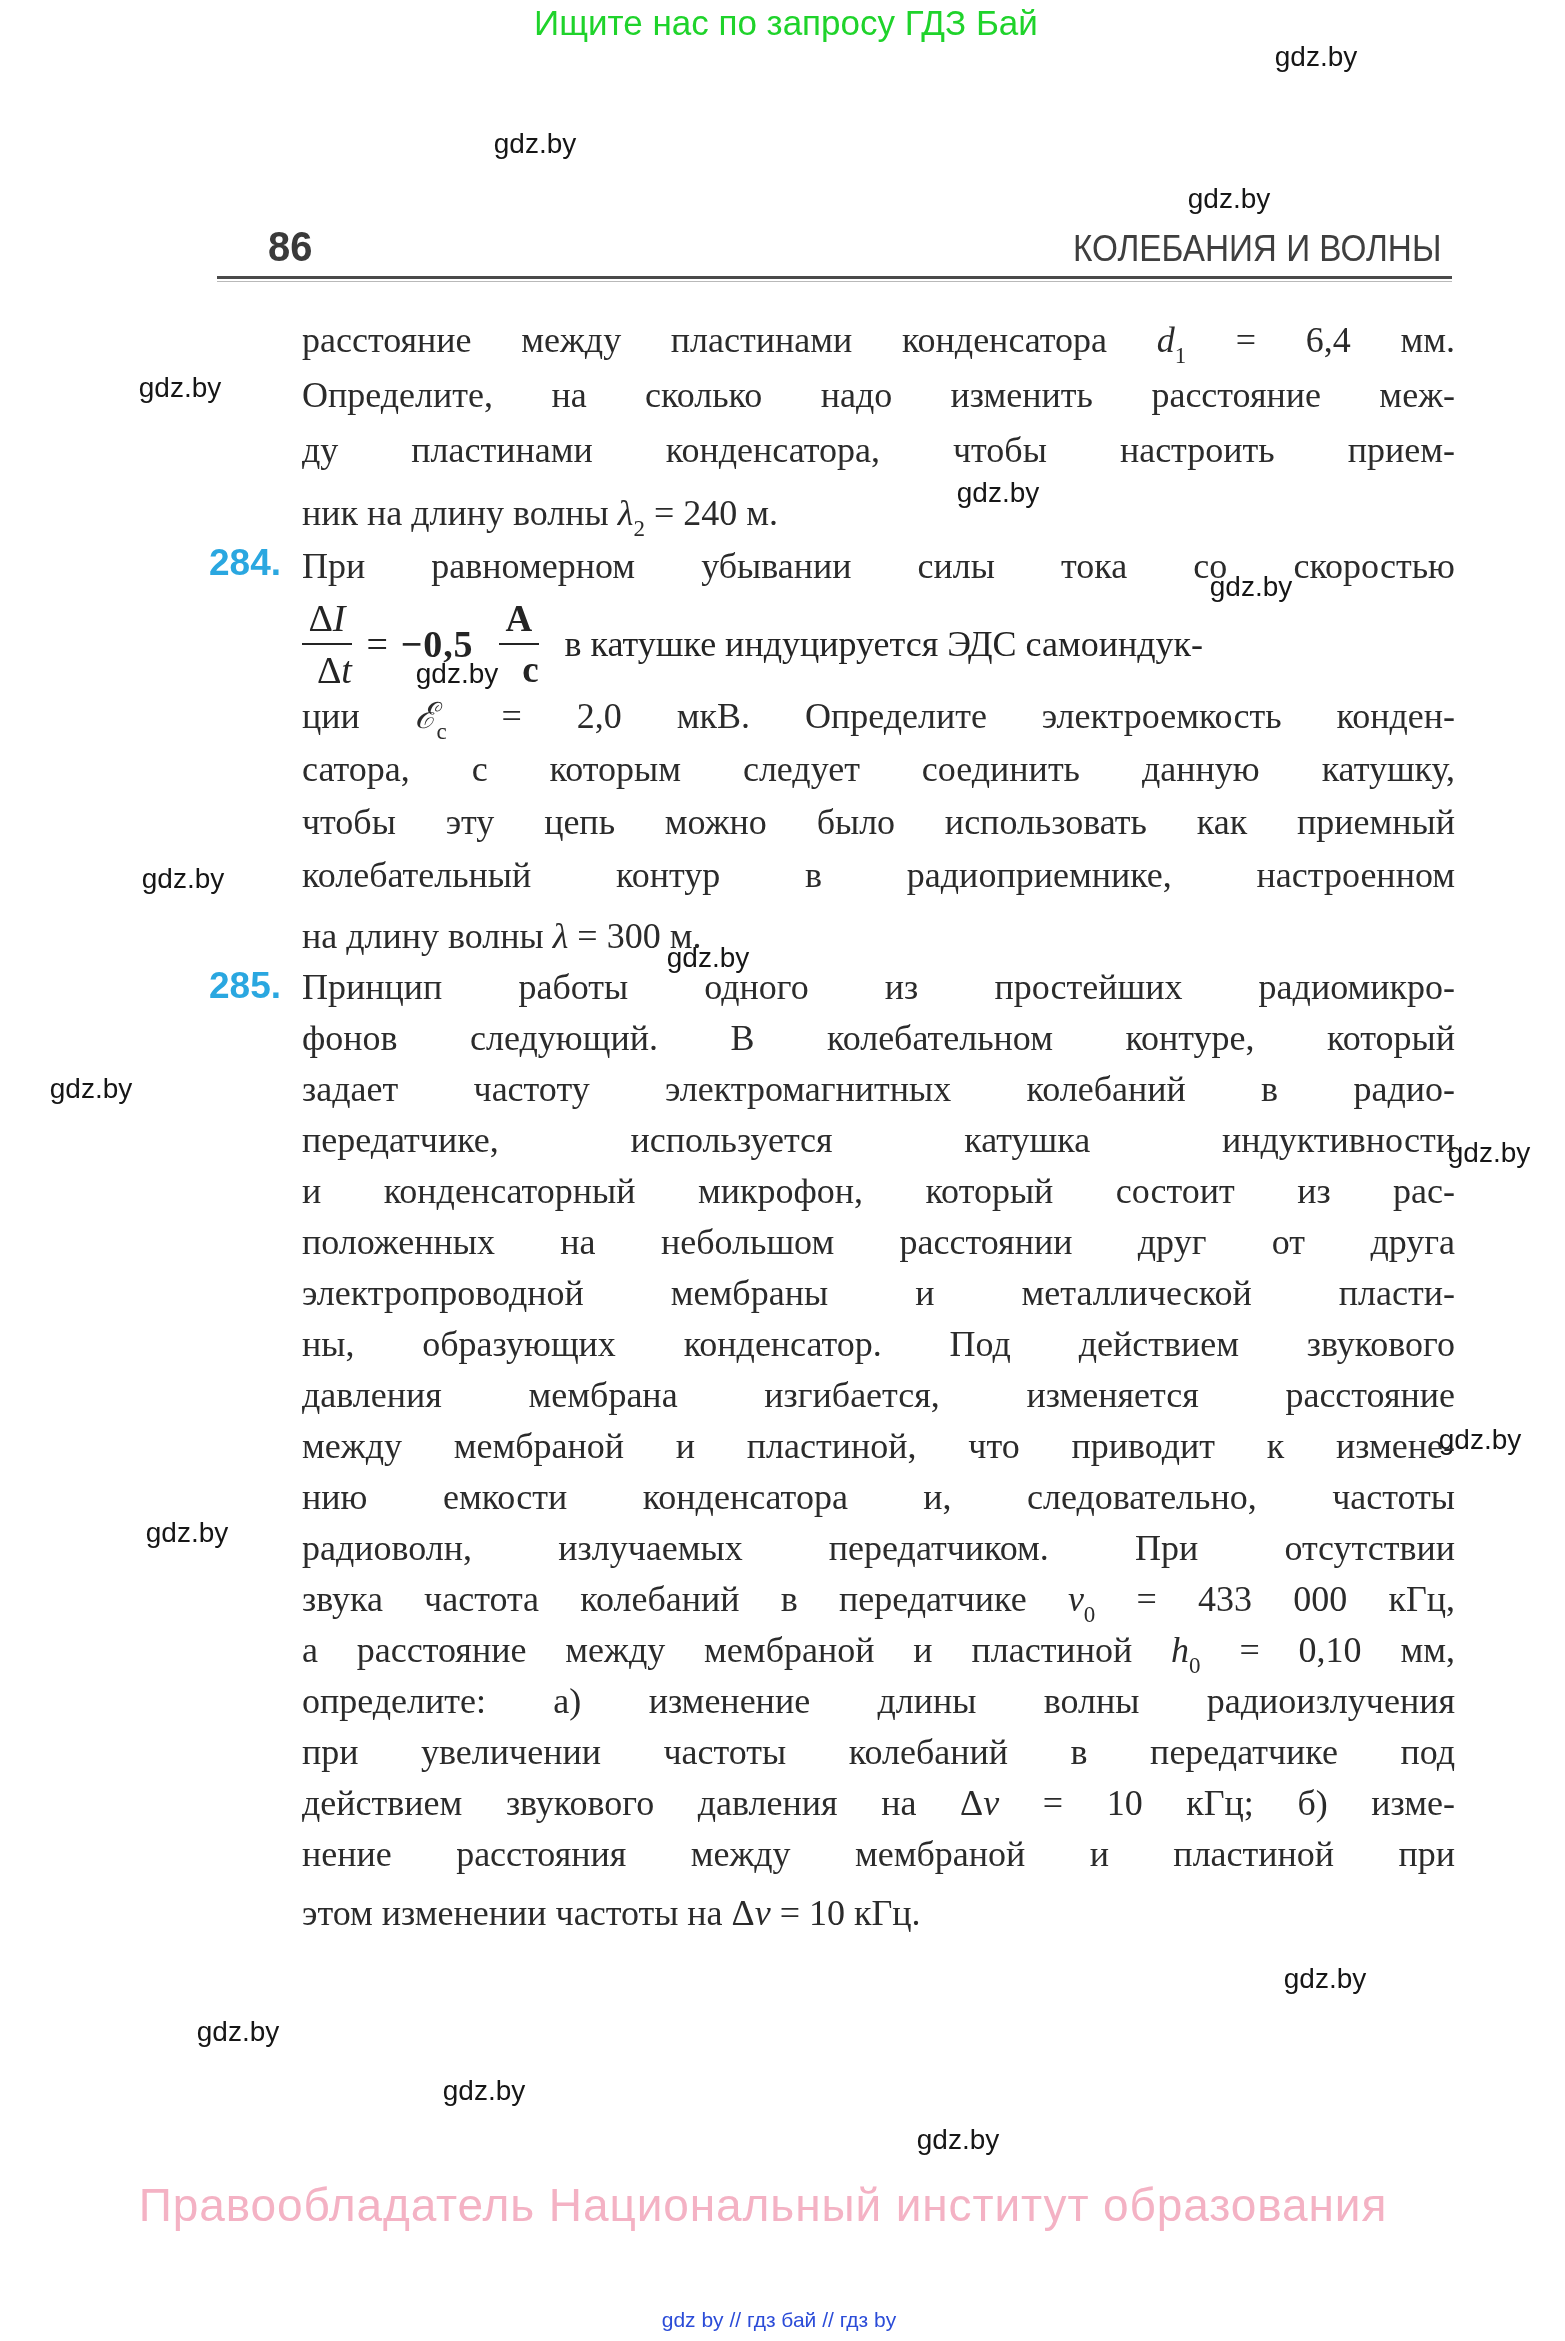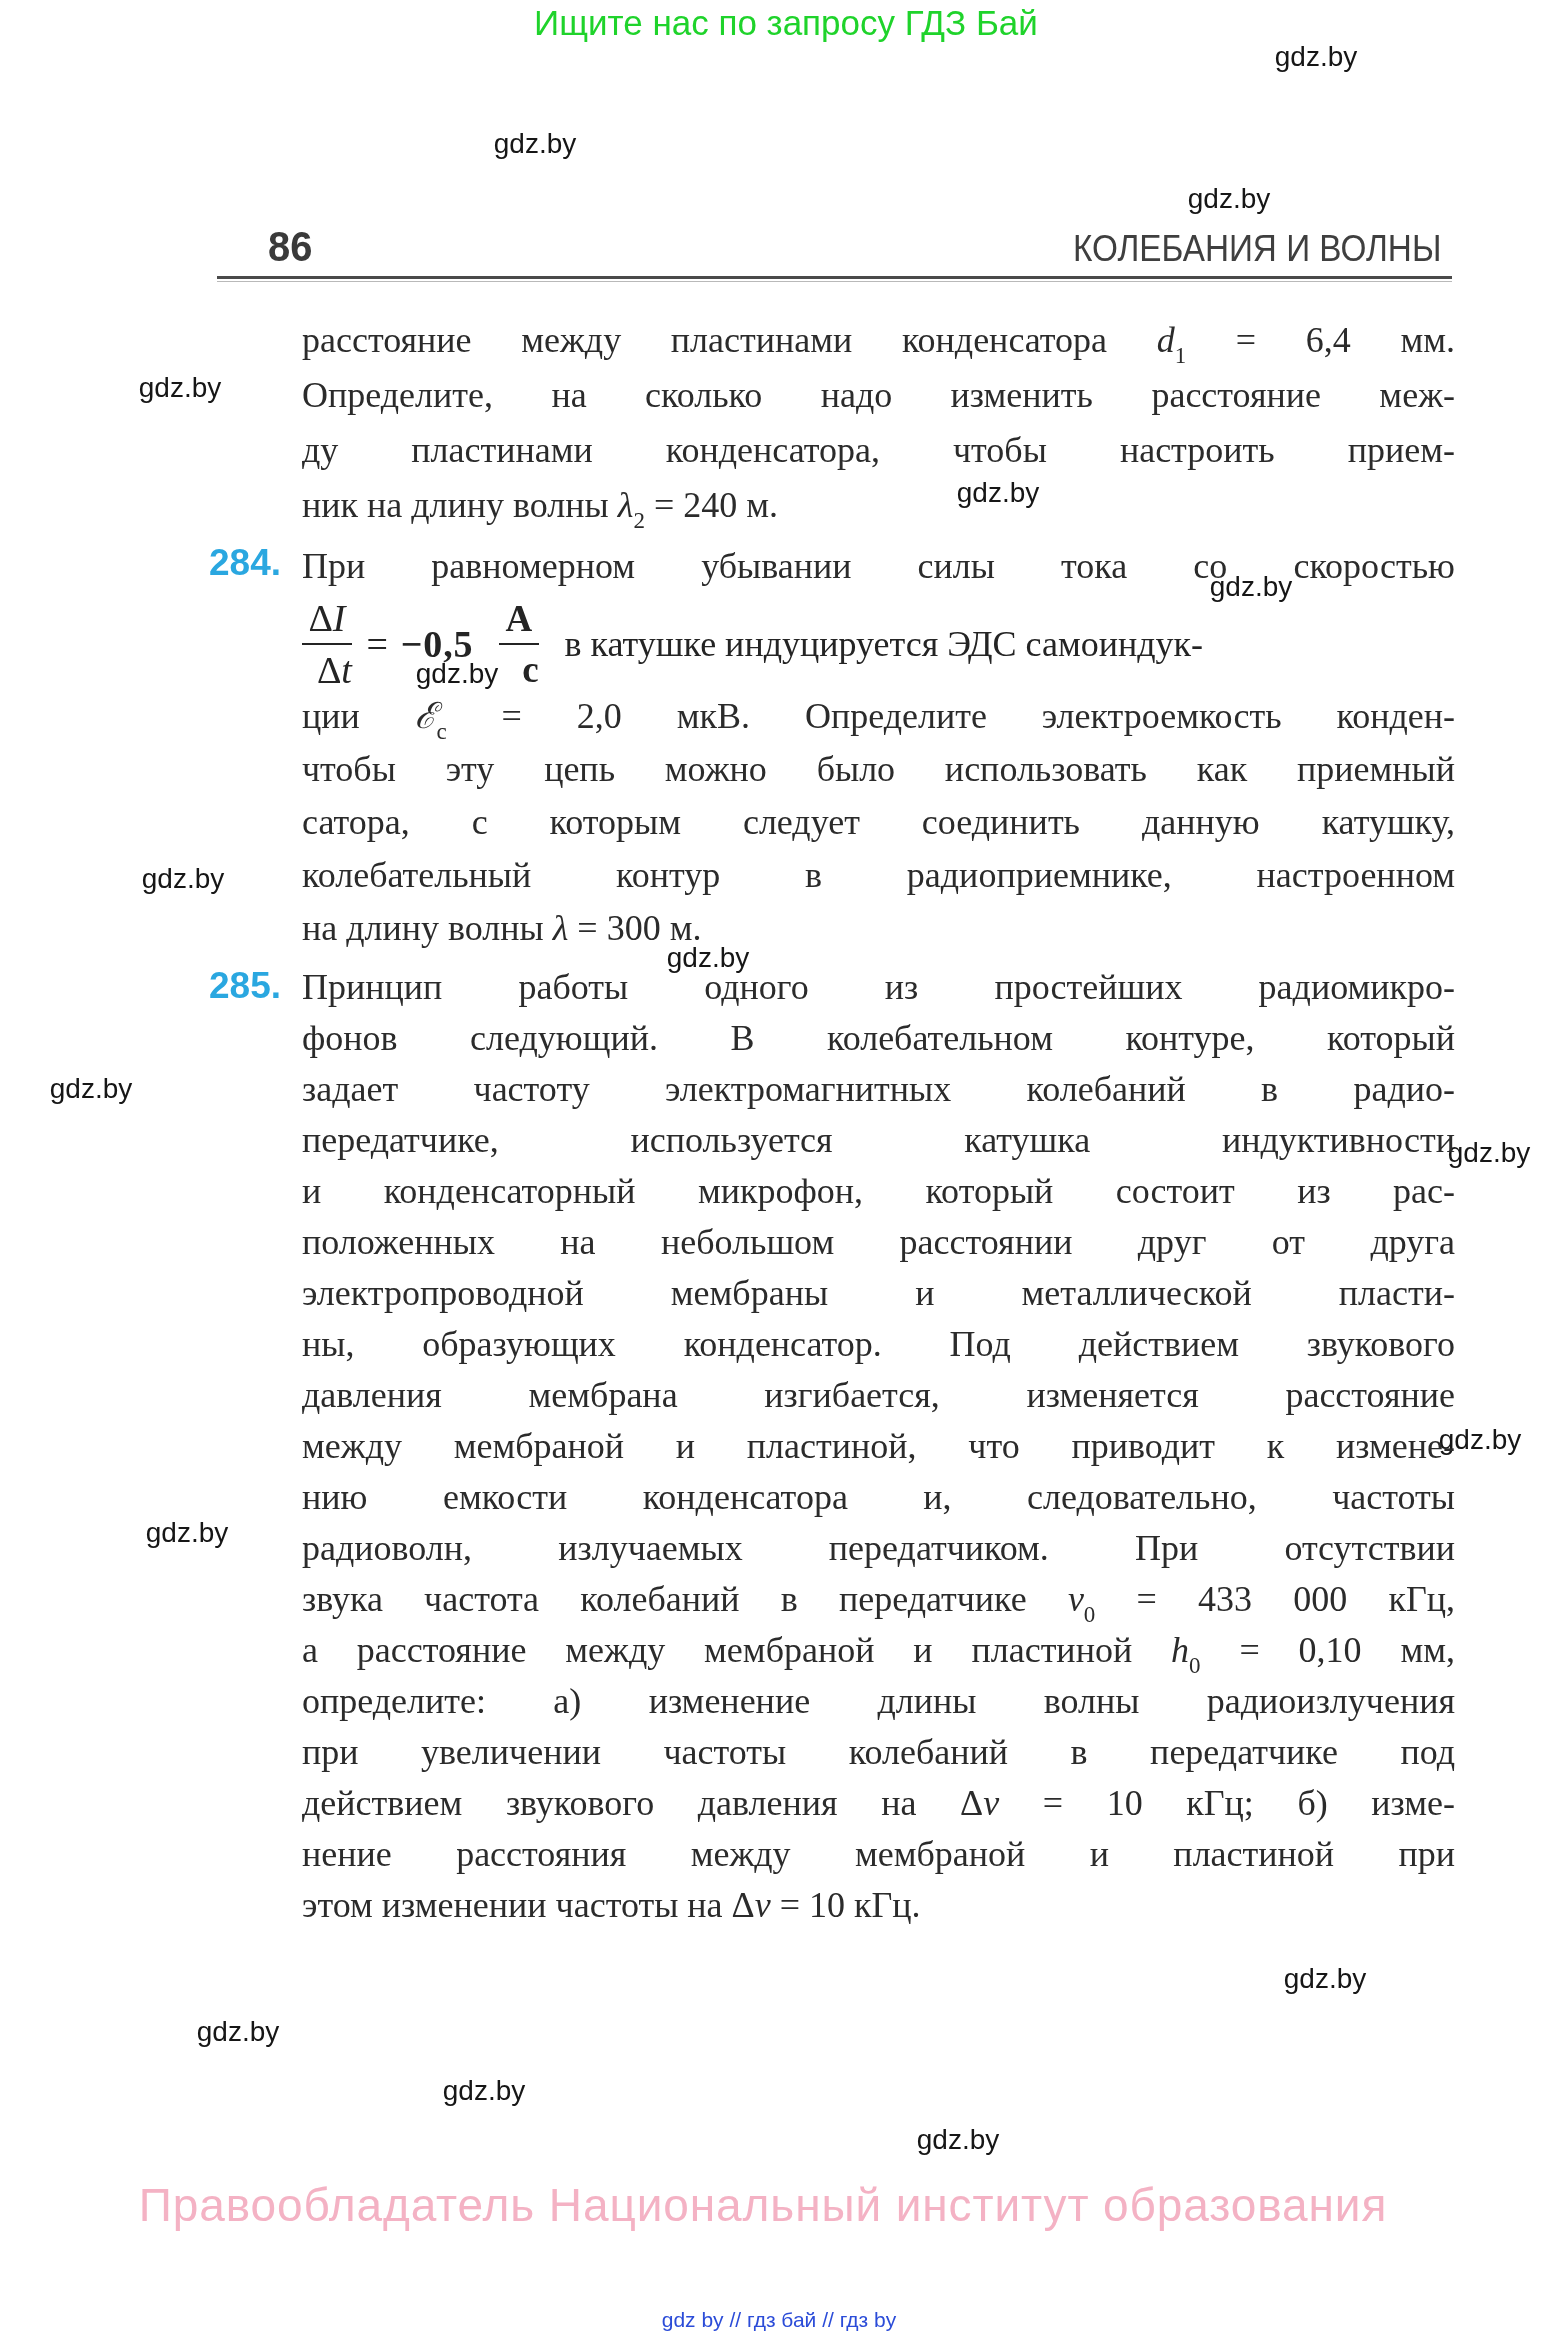--- a/index.html
+++ b/index.html
@@ -29,21 +29,21 @@
     transform:scaleX(0.90); transform-origin:right center;
   }
   .rule {
     position:absolute; left:217px; top:276px; width:1235px; height:1.8px;
     border-top:3.7px solid #4a4a4a; border-bottom:1.8px solid #b9b9b9;
   }
   
   .textcol { position:absolute; left:302px; width:1153px; font-size:36px; }
   .tline { width:100%; }
   .just .tline { text-align:justify; text-align-last:justify; }
-  .just .tline:last-child { text-align-last:left; }
+  .just .tline:last-child { text-align-last:left;margin-top:8px; }
   .forcejust .tline { text-align:justify; text-align-last:justify; }
   .intro  { top:313px;  line-height:55px; }
   .l284a  { top:544px;  line-height:44px; }
   .rest284{ top:689px;  line-height:53px; }
   .l285   { top:962px; line-height:51px; }
   .it  { font-style:italic; }
   .scr { font-family:"DejaVu Serif", serif; font-style:italic; }
   sub { font-size:23px; line-height:0; vertical-align:-11px; }
   .probnum {
     position:absolute; left:209px; width:91px;
@@ -125,22 +125,22 @@
     <div class="fval">−0,5</div>
     <div class="frac funit">
       <div class="fnum">А</div>
       <div class="fden">с</div>
     </div>
     <div class="ftail">в катушке индуцируется ЭДС самоиндук-</div>
   </div>
 
   <div class="textcol rest284 just">
       <div class="tline">ции <span class="scr">ℰ</span><sub>с</sub> = 2,0 мкВ. Определите электроемкость конден-</div>
+      <div class="tline">сатора, с которым следует соединить данную катушку,</div>
       <div class="tline">чтобы эту цепь можно было использовать как приемный</div>
-      <div class="tline">сатора, с которым следует соединить данную катушку,</div>
       <div class="tline">колебательный контур в радиоприемнике, настроенном</div>
       <div class="tline">на длину волны <span class="it">λ</span> = 300 м.</div>
     </div>
 
   <div class="probnum n285" style="color: rgb(42, 167, 224);">285.</div>
   <div class="textcol l285 just">
       <div class="tline">Принцип работы одного из простейших радиомикро-</div>
       <div class="tline">фонов следующий. В колебательном контуре, который</div>
       <div class="tline">задает частоту электромагнитных колебаний в радио-</div>
       <div class="tline">передатчике, используется катушка индуктивности</div>

